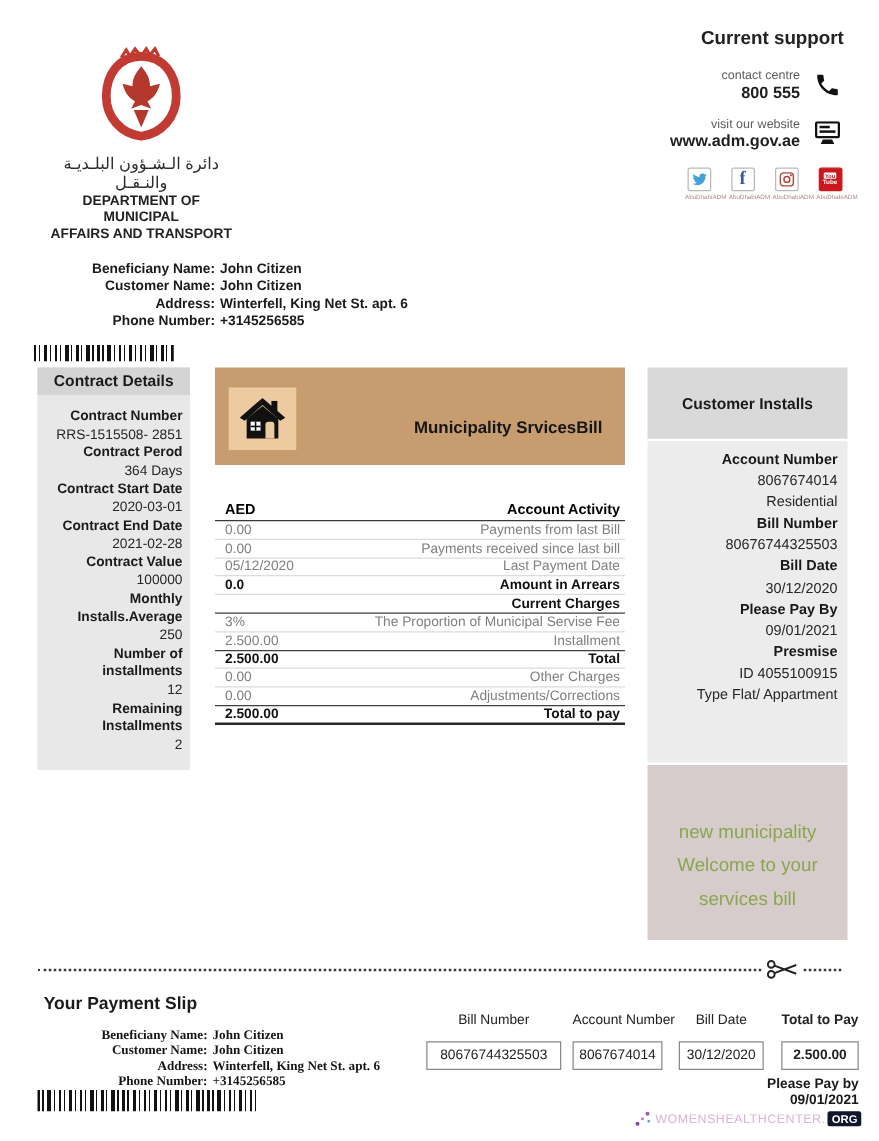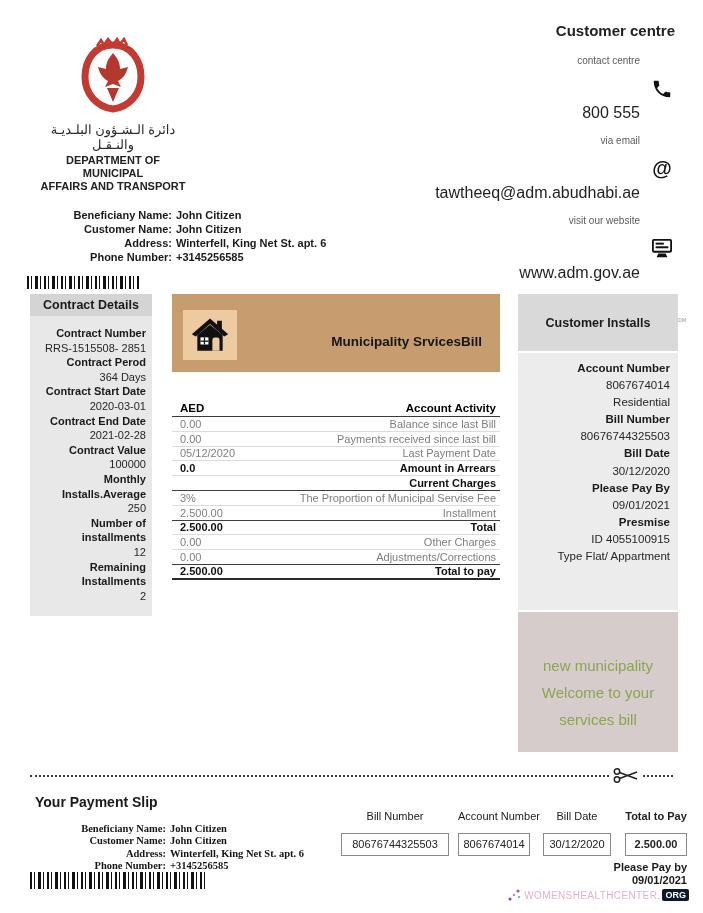--- a/index.html
+++ b/index.html
@@ -11,21 +11,21 @@
   .logo-block { left:38px; top:37px; width:150px; text-align:center; }
   .org-ar { font-size:13px; color:#2b2b2b; margin-top:3px; direction:rtl; }
   .org-en { font-weight:bold; font-size:11px; line-height:13px; color:#222; margin-top:2px; }
 
   
   .support { right:28px; top:22px; width:250px; }
   .support-title { text-align:right; font-size:15px; font-weight:bold; color:#222; margin-bottom:16px; }
   .support-item { display:flex; justify-content:flex-end; align-items:center; gap:9px; margin-bottom:13px; }
   .s-text { text-align:right; }
   .s-label { font-size:10px; color:#5c5c5c; }
-  .s-value { font-size:16px; font-weight:normal; color:#1f1f1f;margin-top:38px; }
+  .s-value { font-size:13px; font-weight:bold; color:#1f1f1f; }
   .s-icon { width:26px; display:flex; justify-content:center; align-items:center; }
   .at-glyph { font-size:20px; font-weight:bold; color:#111; }
   .social-row { display:flex; justify-content:flex-end; gap:13px; margin-top:14px; }
   .social { width:22px; text-align:center; }
   .social-box { width:19px; height:19px; border:1px solid #b9b9b9; border-radius:2px; background:#fff; display:flex; align-items:center; justify-content:center; margin:0 auto; }
   .social-label { font-size:5px; color:#a98a8a; margin-top:2px; white-space:nowrap; }
   .fb-f { color:#3b5998; font-family:"Liberation Serif", serif; font-weight:bold; font-size:15px; line-height:15px; }
   .yt-box { background:#cb181e; border-color:#cb181e; flex-direction:column; }
   .yt-you { background:#fff; color:#cb181e; font-size:4.5px; font-weight:bold; border-radius:1px; padding:0 1px; line-height:5px; }
   .yt-tube { color:#fff; font-size:5px; font-weight:bold; line-height:6px; }
@@ -99,43 +99,34 @@
     <path d="M31 51 h12 l-6 14 z" fill="#b5382e"></path>
   </svg>
   <div class="org-ar">دائرة الـشـؤون البلـديـة والنـقـل</div>
   <div class="org-en">
     <div>DEPARTMENT OF MUNICIPAL</div>
     <div>AFFAIRS AND TRANSPORT</div>
   </div>
 </div>
 
 <div class="abs support">
-  <div class="support-title">Customer centre</div>
+  <div class="support-title">Current support</div>
 
   <div class="support-item">
     <div class="s-text">
       <div class="s-label">contact centre</div>
       <div class="s-value">800 555</div>
     </div>
     <div class="s-icon">
       <svg width="22" height="22" viewBox="0 0 24 24">
           <path d="M6.62 10.79c1.44 2.83 3.76 5.14 6.59 6.59l2.2-2.2c.27-.27.67-.36 1.02-.24 1.12.37 2.33.57 3.57.57.55 0 1 .45 1 1V20c0 .55-.45 1-1 1-9.39 0-17-7.61-17-17 0-.55.45-1 1-1h3.5c.55 0 1 .45 1 1 0 1.25.2 2.45.57 3.57.11.35.03.74-.25 1.02l-2.2 2.2z" fill="#111"></path>
         </svg>
     </div>
   </div>
 
-  <div class="support-item">
-    <div class="s-text">
-      <div class="s-label">via email</div>
-      <div class="s-value">tawtheeq@adm.abudhabi.ae</div>
-    </div>
-    <div class="s-icon">
-        <span class="at-glyph">@</span>
-      </div>
-  </div>
 
   <div class="support-item">
     <div class="s-text">
       <div class="s-label">visit our website</div>
       <div class="s-value">www.adm.gov.ae</div>
     </div>
     <div class="s-icon">
       <svg width="22" height="20" viewBox="0 0 24 22">
         <rect x="2" y="1" width="20" height="13" rx="1" fill="none" stroke="#111" stroke-width="2"></rect>
         <rect x="5" y="4" width="9" height="2.2" fill="#111"></rect>
@@ -239,21 +230,21 @@
   <div class="bill-title">Municipality SrvicesBill</div>
 </div>
 
 <div class="abs bill-table">
   <div class="trow head">
     <span class="cl">AED</span>
     <span class="cr">Account Activity</span>
   </div>
   <div class="trow">
     <span class="cl">0.00</span>
-    <span class="cr">Balance since last Bill</span>
+    <span class="cr">Payments from last Bill</span>
   </div>
   <div class="trow">
     <span class="cl">0.00</span>
     <span class="cr">Payments received since last bill</span>
   </div>
   <div class="trow">
     <span class="cl">05/12/2020</span>
     <span class="cr">Last Payment Date</span>
   </div>
   <div class="trow bold">

